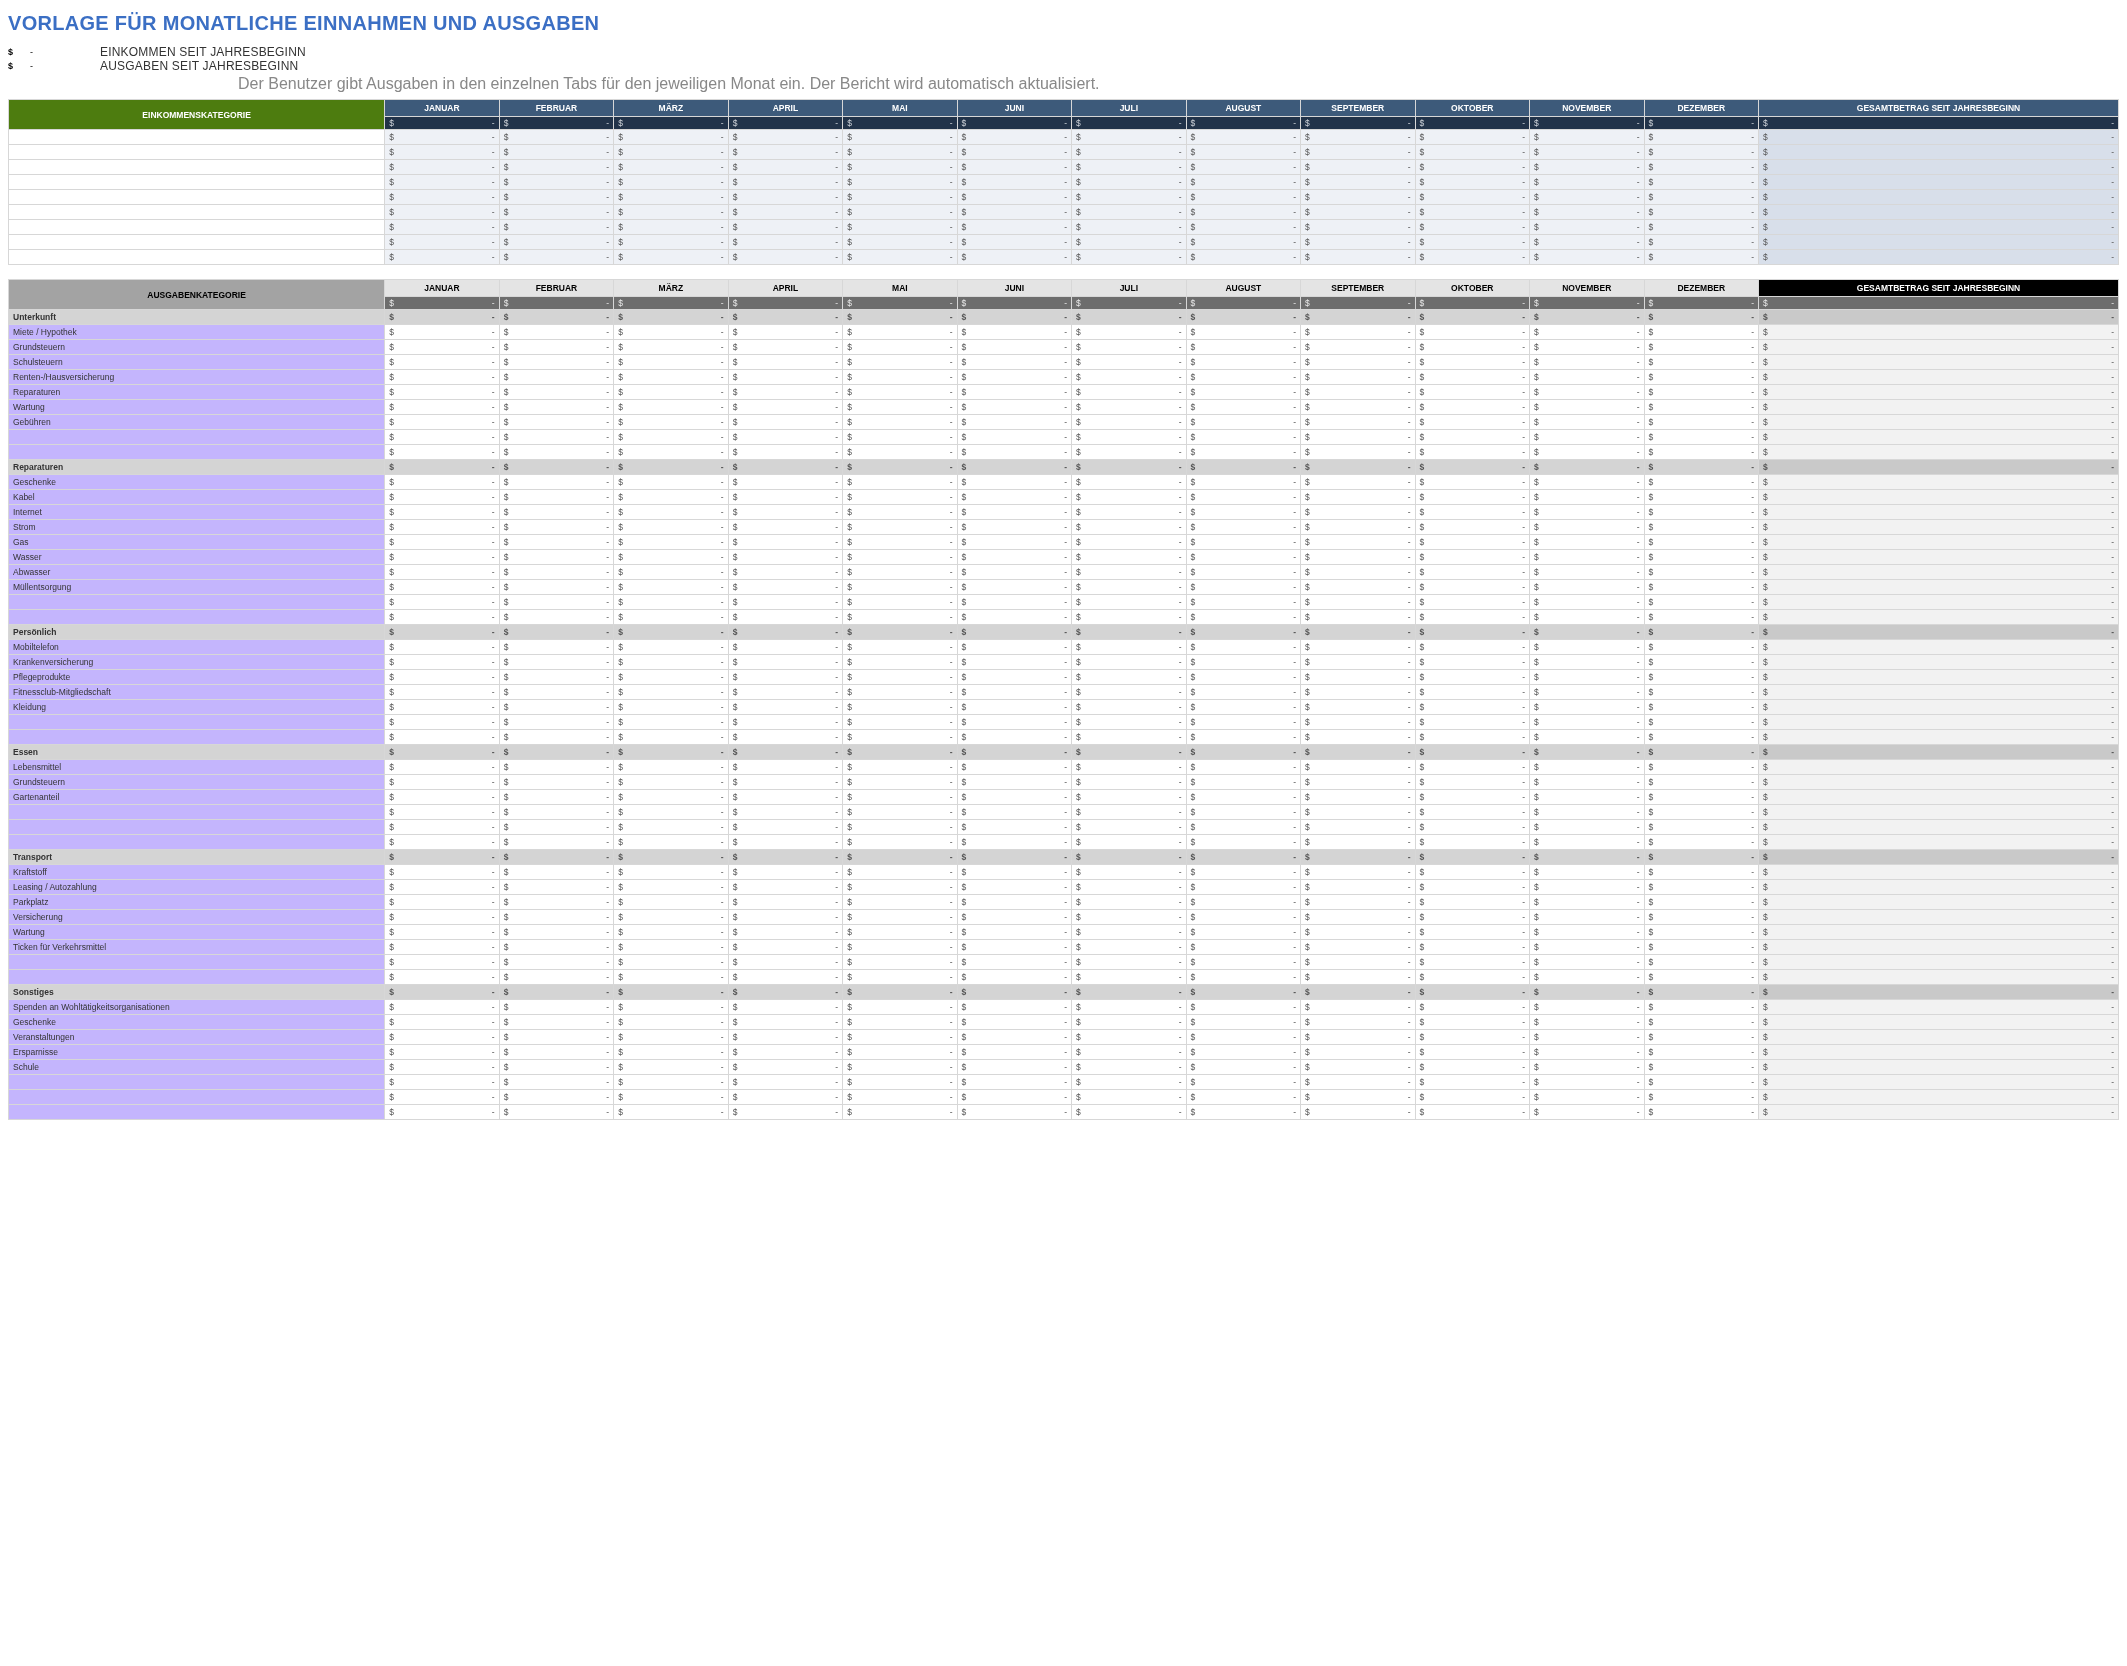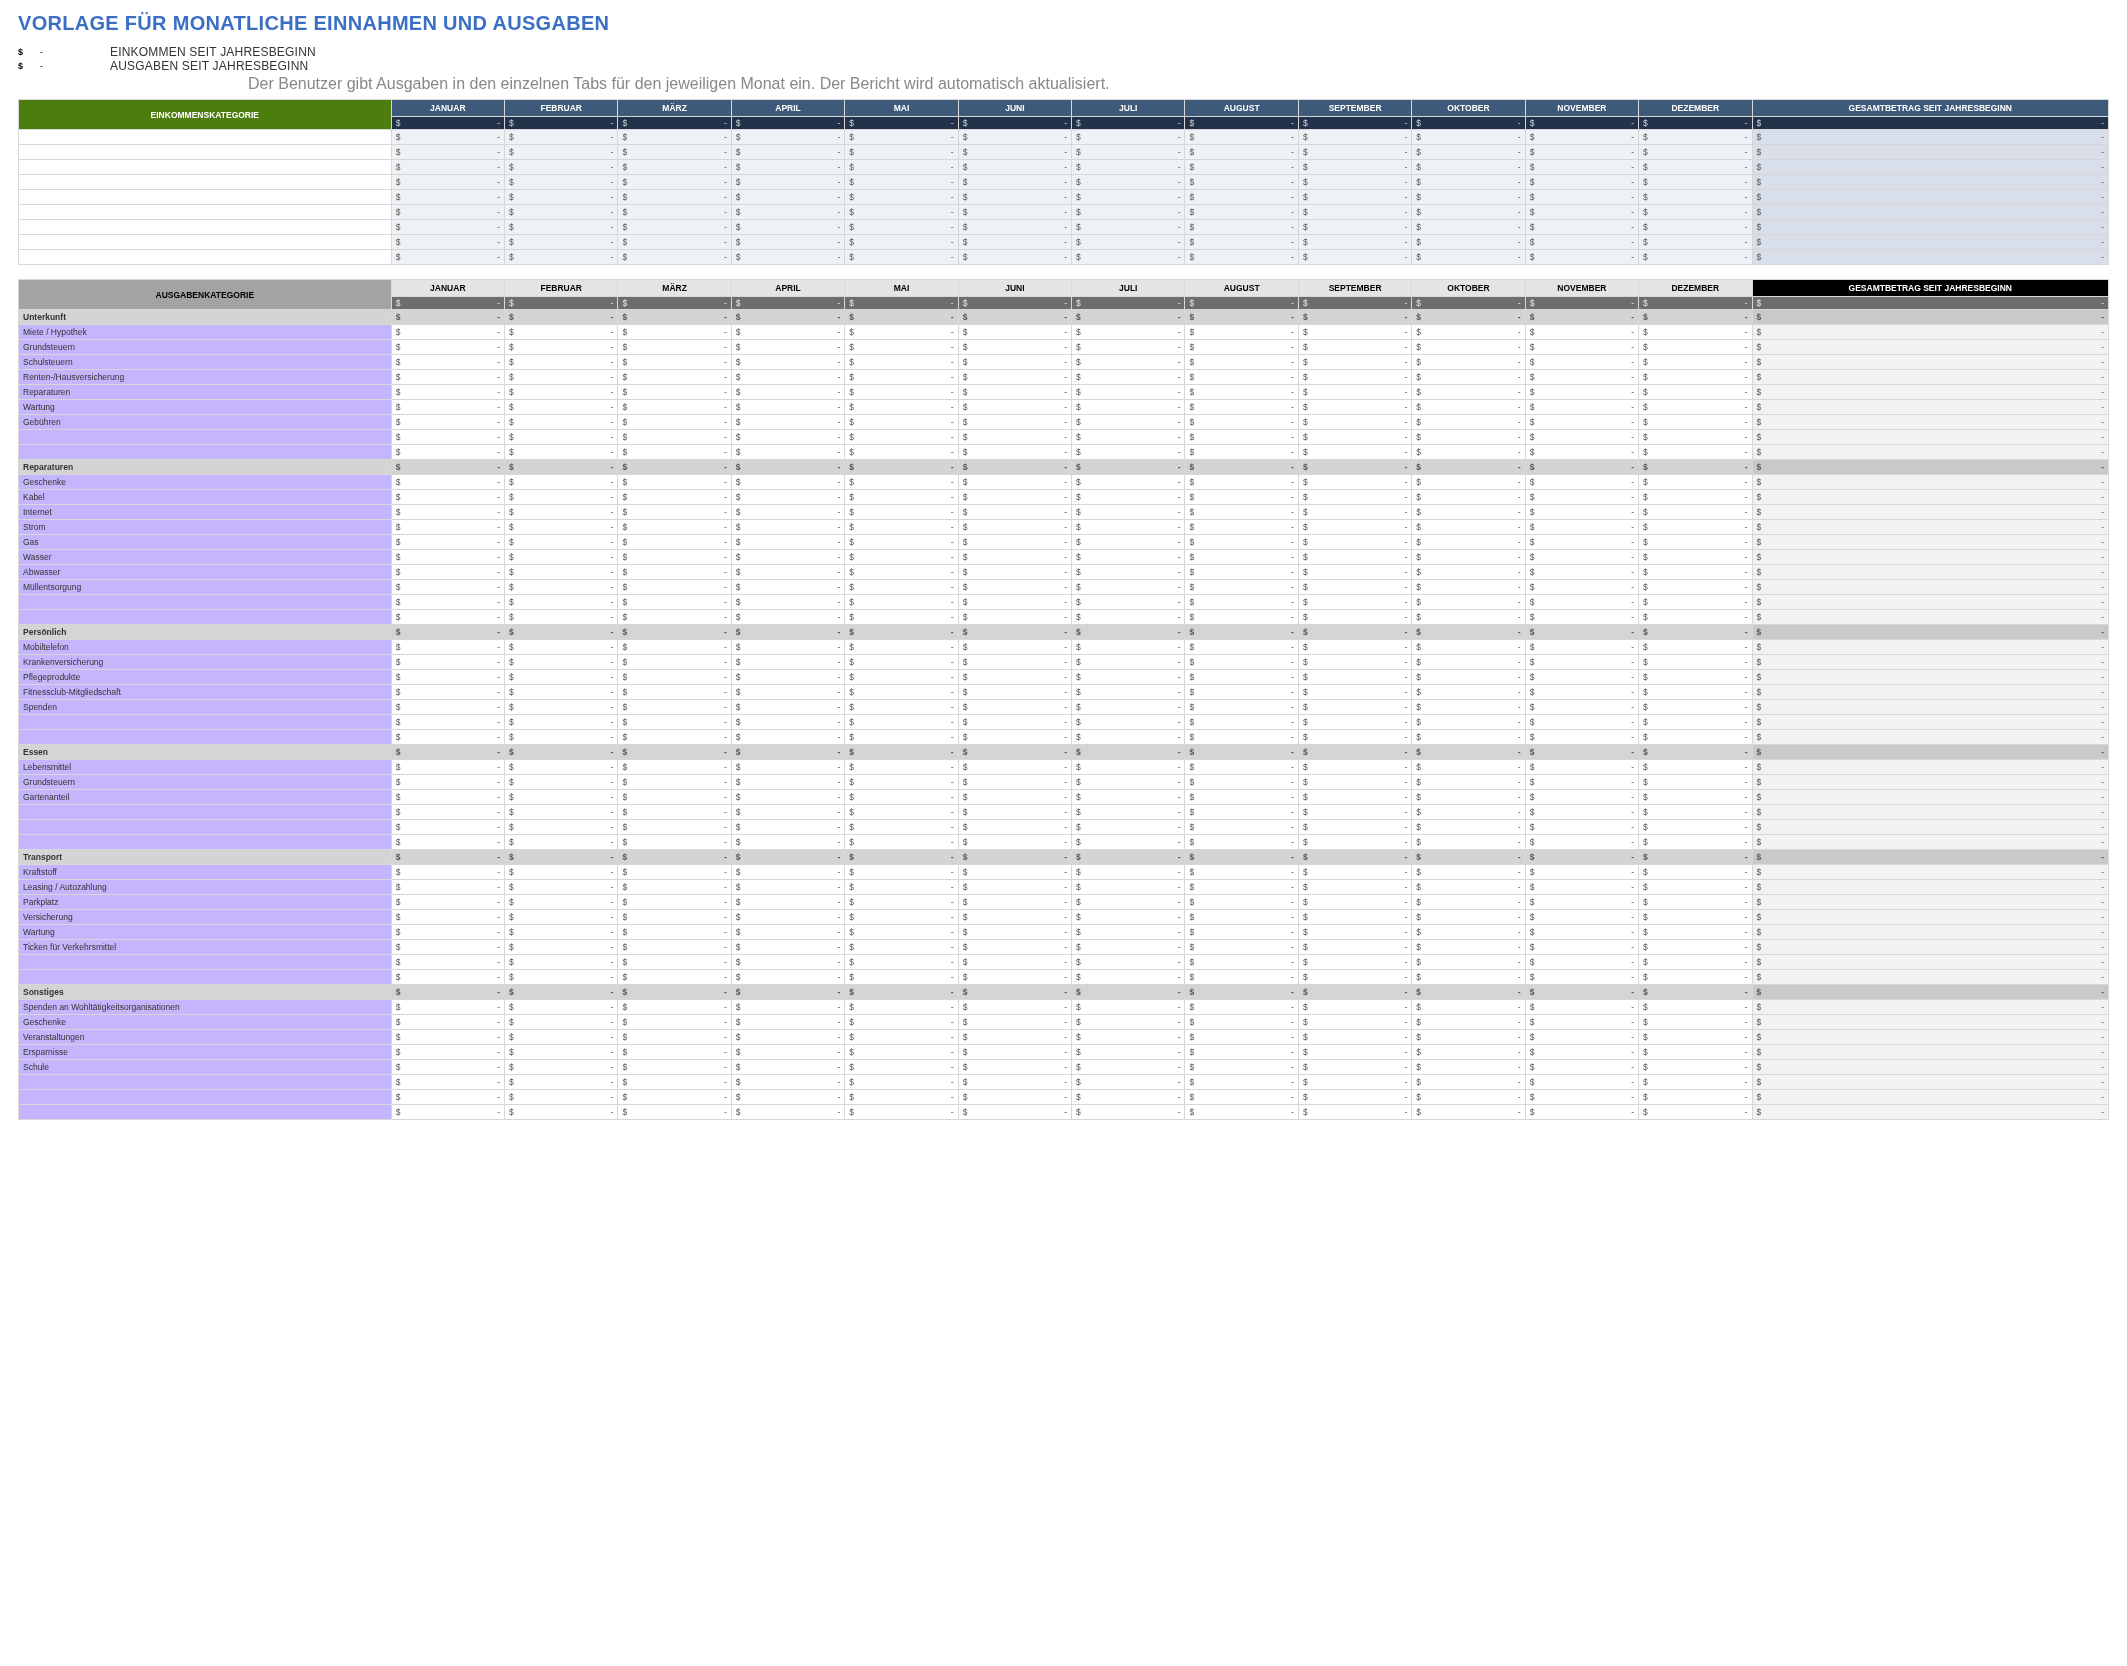--- a/index.html
+++ b/index.html
@@ -1,16 +1,16 @@
 <!DOCTYPE html>
 <html><head>
 <meta charset="utf-8">
 <style>
   html,body{margin:0;padding:0;font-family:Arial,Helvetica,sans-serif;font-size:10px;color:#333;background:#fff}
-  .page{padding:12px 18px}
+  .page{padding:12px 8px}
   h1{font-size:20px;font-weight:700;color:#3b6fc4;margin:0 0 10px 0;letter-spacing:.3px}
   .summary{margin:4px 0 2px 0}
   .summary .row{display:flex;align-items:center;gap:10px;font-size:9px}
   .summary .dollar{width:12px;font-weight:bold;color:#000}
   .summary .dash{width:60px;color:#000}
   .summary .lbl{font-size:12px;letter-spacing:.2px;color:#333}
   .instr{font-size:16px;color:#888;margin:2px 0 6px 230px}
   table{border-collapse:collapse;width:100%;table-layout:fixed}
   th,td{border:1px solid #d7d7d7;padding:0;height:14px;font-size:8.5px}
   col.cat{width:230px}
@@ -3136,21 +3136,21 @@
             </div>
           </td>
           <td class="tot">
             <div class="mcell">
               <span>$</span>
               <span>-</span>
             </div>
           </td>
         </tr>
         <tr>
-          <td class="cat">Spenden</td>
+          <td class="cat">Kleidung</td>
           <td class="mon">
             <div class="mcell">
               <span>$</span>
               <span>-</span>
             </div>
           </td>
           <td class="mon">
             <div class="mcell">
               <span>$</span>
               <span>-</span>

